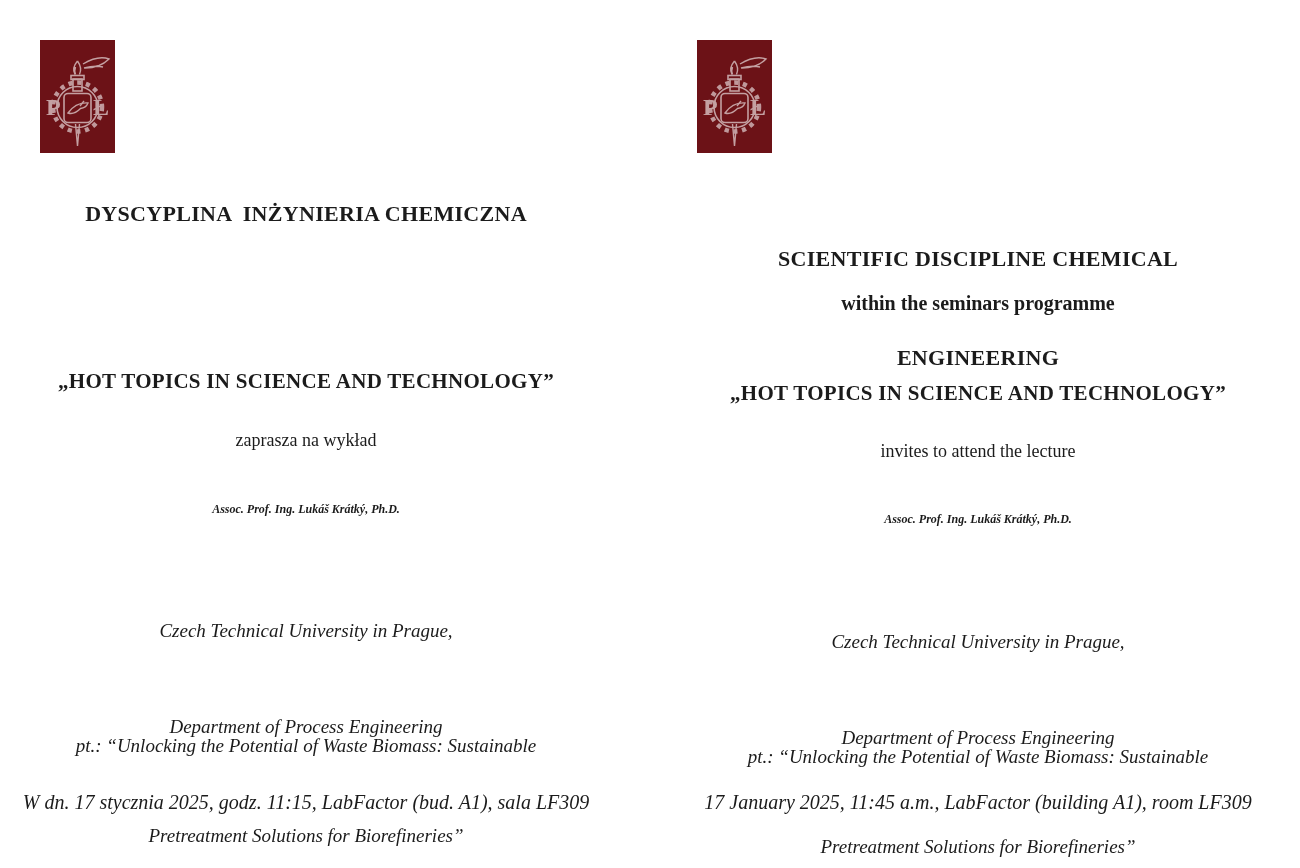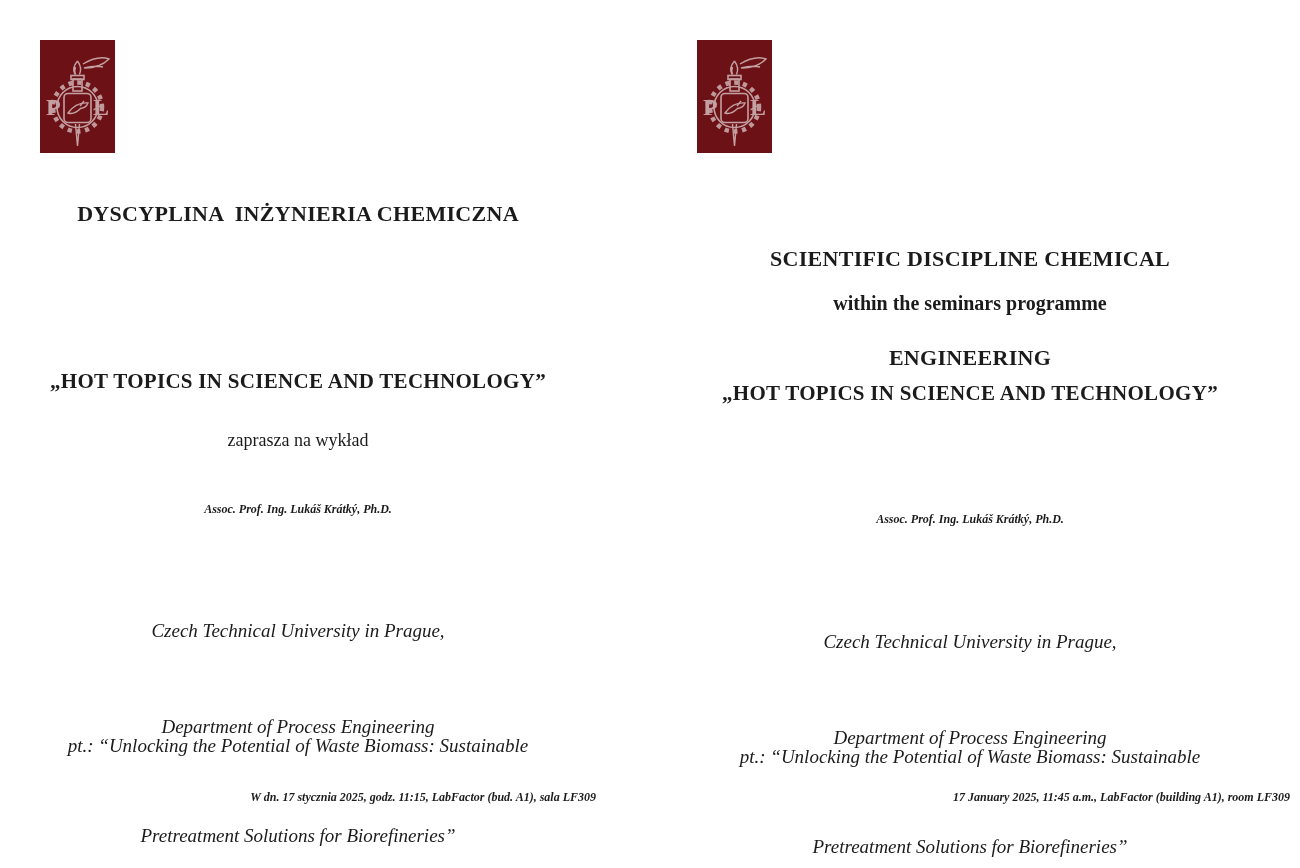--- a/index.html
+++ b/index.html
@@ -17,21 +17,21 @@
   }
   .col {
     position: absolute;
     top: 0;
     height: 868px;
   }
   .col-left  { left: 0;     width: 596px; }
   .col-right { left: 650px; width: 640px; }
   .tline {
     position: absolute;
-    left: 0;
+    left: 8px;
     width: 100%;
     text-align: center;
     white-space: pre-wrap;
     line-height: 1.25;
   }
   .t-discipline {
     font-size: 22px;
     font-weight: bold;
     letter-spacing: 0.3px;
     line-height: 33px;
@@ -59,24 +59,23 @@
     font-size: 19px;
     font-style: italic;
     line-height: 32px;
   }
   .t-lecture {
     font-size: 19px;
     font-style: italic;
     line-height: 30px;
   }
   .t-date {
-    font-size: 12px;
-    font-weight: bold;
+    font-size: 20px;
+    font-weight: normal;
     font-style: italic;
-    text-align: right;
   }
   .logo {
     position: absolute;
     top: 40px;
     width: 75px;
     height: 113px;
     display: block;
   }
   .logo-left  { left: 40px; }
   .logo-right { left: 697px; }
@@ -157,20 +156,21 @@
   <div class="col col-right">
     <div class="tline t-discipline" style="top:176px">
       <div>SCIENTIFIC DISCIPLINE CHEMICAL</div>
       <div>ENGINEERING</div>
     </div>
 
     <div class="tline t-series-intro" style="top:291px">within the seminars programme</div>
 
     <div class="tline t-series-title" style="top:364px">„HOT TOPICS IN SCIENCE AND TECHNOLOGY”</div>
 
+    <div class="tline t-invite" style="top:440px">invites to attend the lecture</div>
 
     <div class="tline t-speaker" style="top:512px">Assoc. Prof. Ing. Lukáš Krátký, Ph.D.</div>
 
     <div class="tline t-affiliation" style="top:562px">
       <div>Czech Technical University in Prague,</div>
       <div>Department of Process Engineering</div>
     </div>
 
     <div class="tline t-lecture" style="top:682px">
       <div>pt.: “Unlocking the Potential of Waste Biomass: Sustainable</div>

